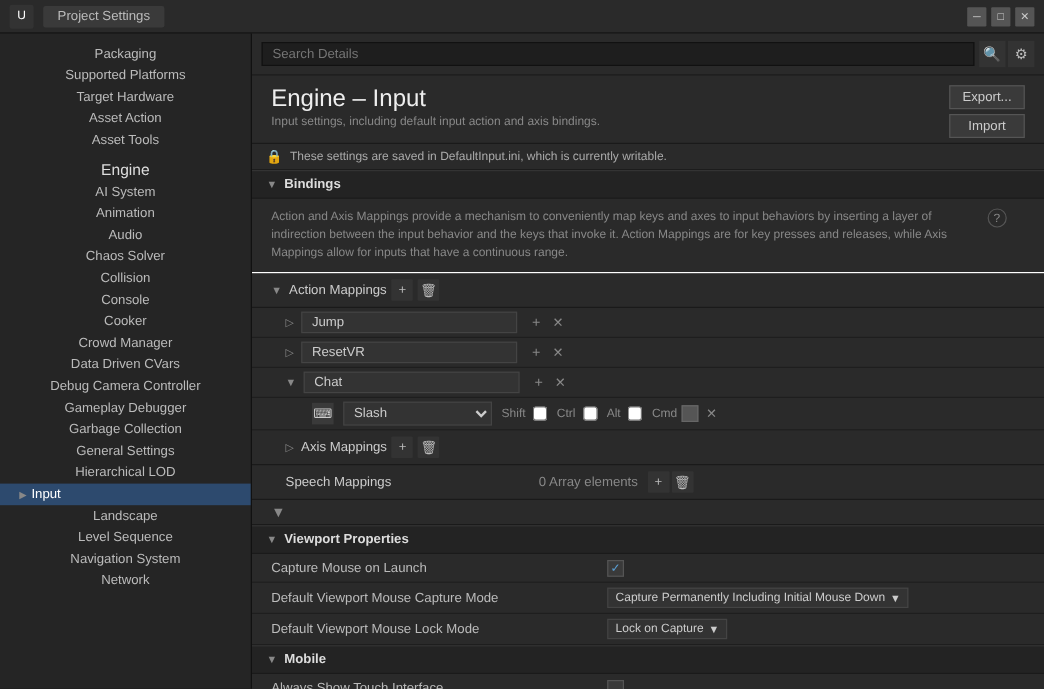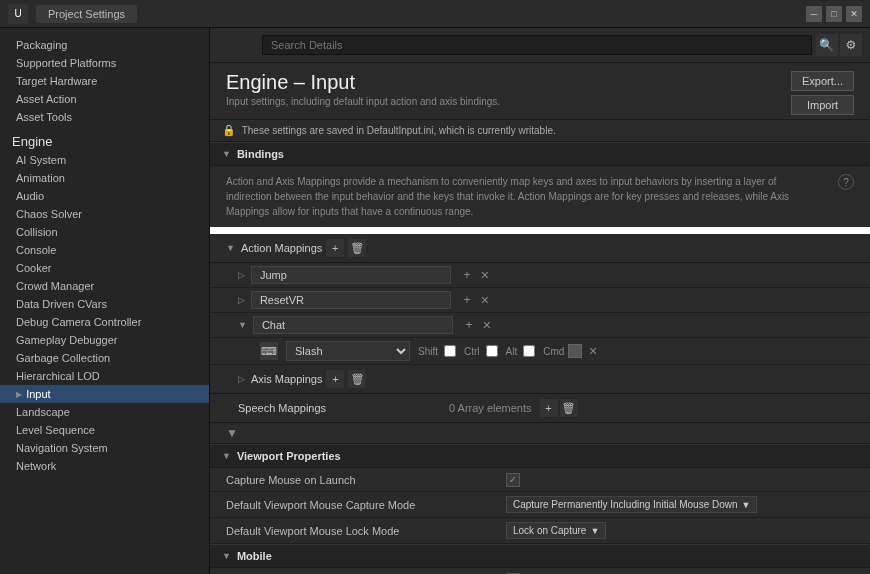--- a/index.html
+++ b/index.html
@@ -9,37 +9,37 @@
     #title-bar { background: #2a2a2a; height: 28px; display: flex; align-items: center; padding: 0 8px; border-bottom: 1px solid #111; }
     #title-bar .logo { width: 20px; height: 20px; background: #333; border-radius: 2px; display: flex; align-items: center; justify-content: center; font-size: 10px; color: #fff; margin-right: 8px; }
     #title-bar .title-text { background: #3a3a3a; padding: 3px 12px; border-radius: 2px; font-size: 11px; color: #bbb; }
     #title-bar .window-controls { margin-left: auto; display: flex; gap: 4px; }
     #title-bar .win-btn { width: 16px; height: 16px; background: #555; border-radius: 1px; display: flex; align-items: center; justify-content: center; font-size: 9px; cursor: pointer; }
 
     
     #main { display: flex; height: calc(574px - 28px); }
 
     
-    #sidebar { width: 210px; background: #252525; overflow-y: auto; padding: 8px 0; border-right: 1px solid #111; flex-shrink: 0; }
+    #sidebar { width: 210px; background: #252525; overflow-y: auto; padding: 8px 0; border-right: 1px solid #111; flex-shrink: 0; text-align: center; }
     .sidebar-item { padding: 3px 16px; cursor: pointer; color: #bbb; font-size: 11px; }
     .sidebar-item.active { color: #fff; background: #2d4a6e; }
     .sidebar-category { font-size: 13px; color: #ddd; padding: 8px 12px 2px 12px; font-weight: 500; }
     .sidebar-item.with-arrow { display: flex; align-items: center; }
     .sidebar-item.with-arrow::before { content: '▶'; font-size: 8px; margin-right: 4px; color: #888; }
     #sidebar-scroll { height: 100%; overflow-y: auto; }
     #sidebar-scroll::-webkit-scrollbar { width: 6px; }
     #sidebar-scroll::-webkit-scrollbar-track { background: #1e1e1e; }
     #sidebar-scroll::-webkit-scrollbar-thumb { background: #444; }
 
     
     #content { flex: 1; display: flex; flex-direction: column; overflow: hidden; background: #2a2a2a; }
 
     
     #search-bar { padding: 6px 8px; background: #2a2a2a; border-bottom: 1px solid #1a1a1a; display: flex; align-items: center; }
-    #search-input { flex: 1; background: #1e1e1e; border: 1px solid #111; color: #bbb; padding: 3px 8px; font-size: 11px; outline: none; margin-left: 44px; }
+    #search-input { flex: 1; background: #1e1e1e; border: 1px solid #111; color: #bbb; padding: 3px 8px; font-size: 11px; outline: none; }
     .search-icons { display: flex; gap: 2px; margin-left: 4px; }
     .search-icon-btn { width: 22px; height: 22px; background: #333; border: none; color: #bbb; cursor: pointer; display: flex; align-items: center; justify-content: center; font-size: 12px; }
 
     
     #page-header { padding: 8px 16px 4px 16px; background: #2a2a2a; border-bottom: 1px solid #1a1a1a; display: flex; align-items: flex-start; gap: 17px; }
     #page-header-left { flex: 1; }
     .page-title { font-size: 20px; color: #eee; font-weight: 300; }
     .page-subtitle { font-size: 10px; color: #888; margin-top: 2px; }
     .header-buttons { display: flex; gap: 4px; flex-direction: column; }
     .header-btn { background: #3a3a3a; border: 1px solid #555; color: #ccc; padding: 3px 10px; cursor: pointer; font-size: 11px; }
@@ -53,32 +53,32 @@
     #content-scroll::-webkit-scrollbar { width: 8px; }
     #content-scroll::-webkit-scrollbar-track { background: #1e1e1e; }
     #content-scroll::-webkit-scrollbar-thumb { background: #444; }
 
     
     .section { margin-bottom: 0; }
     .section-header { background: #232323; padding: 5px 12px; font-size: 11px; color: #ddd; font-weight: 600; border-bottom: 1px solid #1a1a1a; border-top: 1px solid #333; display: flex; align-items: center; cursor: pointer; }
     .section-arrow { font-size: 9px; margin-right: 6px; color: #888; }
 
     
-    .bindings-desc { background: #2a2a2a; padding: 8px 16px; font-size: 10px; color: #888; line-height: 1.5; border-bottom: 7px solid #ffffff; display: flex; justify-content: space-between; }
+    .bindings-desc { background: #2a2a2a; padding: 8px 16px; font-size: 10px; color: #888; line-height: 1.5; border-bottom: 1px solid #ffffff; display: flex; }
     .bindings-desc-text { flex: 1; max-width: 95%; }
     .help-icon { width: 16px; height: 16px; border: 1px solid #555; border-radius: 50%; display: flex; align-items: center; justify-content: center; font-size: 10px; color: #888; cursor: pointer; }
 
     
     .subsection-header { padding: 5px 16px; display: flex; align-items: center; gap: 4px; font-size: 11px; color: #ccc; border-bottom: 1px solid #1a1a1a; }
     .subsection-arrow { font-size: 9px; color: #888; margin-right: 2px; }
     .icon-btn { width: 18px; height: 18px; background: #333; border: none; color: #bbb; cursor: pointer; display: flex; align-items: center; justify-content: center; font-size: 11px; border-radius: 1px; }
 
     .mapping-item { padding: 3px 16px 3px 28px; display: flex; align-items: center; border-bottom: 1px solid #1e1e1e; }
     .mapping-arrow { font-size: 9px; color: #888; margin-right: 6px; cursor: pointer; }
-    .mapping-name-input { background: #333; border: 1px solid #444; color: #ccc; padding: 2px 8px; font-size: 11px; width: 200px; outline: none; }
+    .mapping-name-input { background: #333; border: 1px solid #444; color: #ccc; padding: 2px 8px; font-size: 11px; width: 180px; outline: none; }
     .mapping-actions { display: flex; gap: 2px; margin-left: 8px; }
     .mapping-add-btn { width: 16px; height: 16px; background: none; border: none; color: #888; cursor: pointer; font-size: 12px; display: flex; align-items: center; justify-content: center; }
 
     .mapping-sub-item { padding: 3px 16px 3px 50px; display: flex; align-items: center; border-bottom: 1px solid #1e1e1e; gap: 4px; }
     .mapping-sub-icon { width: 18px; height: 18px; background: #3a3a3a; margin-right: 4px; display: flex; align-items: center; justify-content: center; }
     .key-select { background: #333; border: 1px solid #444; color: #ccc; padding: 2px 4px; font-size: 11px; outline: none; width: 124px; }
     .modifier-label { color: #888; font-size: 10px; margin-left: 4px; }
     .modifier-checkbox { width: 12px; height: 12px; margin-left: 2px; }
     .cmd-color { width: 14px; height: 14px; background: #555; border: 1px solid #666; display: inline-block; vertical-align: middle; }
     .x-btn { background: none; border: none; color: #888; cursor: pointer; font-size: 11px; padding: 0 2px; }
@@ -134,20 +134,21 @@
       <div class="sidebar-item">Audio</div>
       <div class="sidebar-item">Chaos Solver</div>
       <div class="sidebar-item">Collision</div>
       <div class="sidebar-item">Console</div>
       <div class="sidebar-item">Cooker</div>
       <div class="sidebar-item">Crowd Manager</div>
       <div class="sidebar-item">Data Driven CVars</div>
       <div class="sidebar-item">Debug Camera Controller</div>
       <div class="sidebar-item">Gameplay Debugger</div>
       <div class="sidebar-item">Garbage Collection</div>
+      <div class="sidebar-item">General Settings</div>
       <div class="sidebar-item">Hierarchical LOD</div>
       <div class="sidebar-item with-arrow active">Input</div>
       <div class="sidebar-item">Landscape</div>
       <div class="sidebar-item">Level Sequence</div>
       <div class="sidebar-item">Navigation System</div>
       <div class="sidebar-item">Network</div>
     </div>
   </div>
 
   <div id="content">

